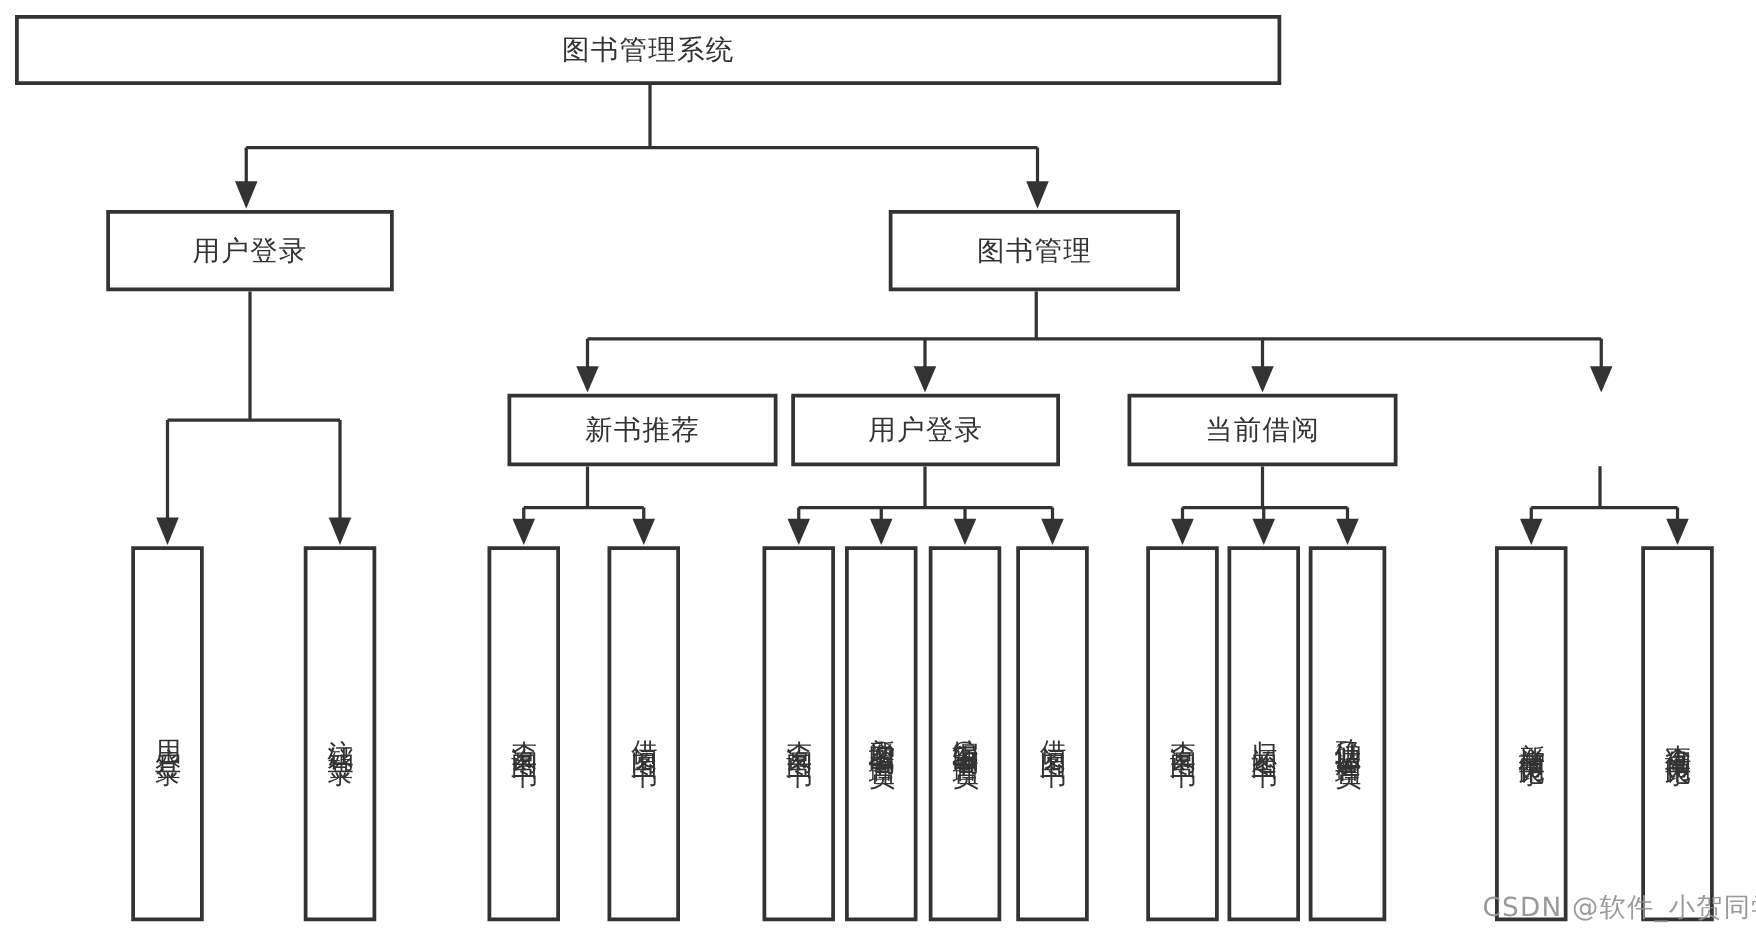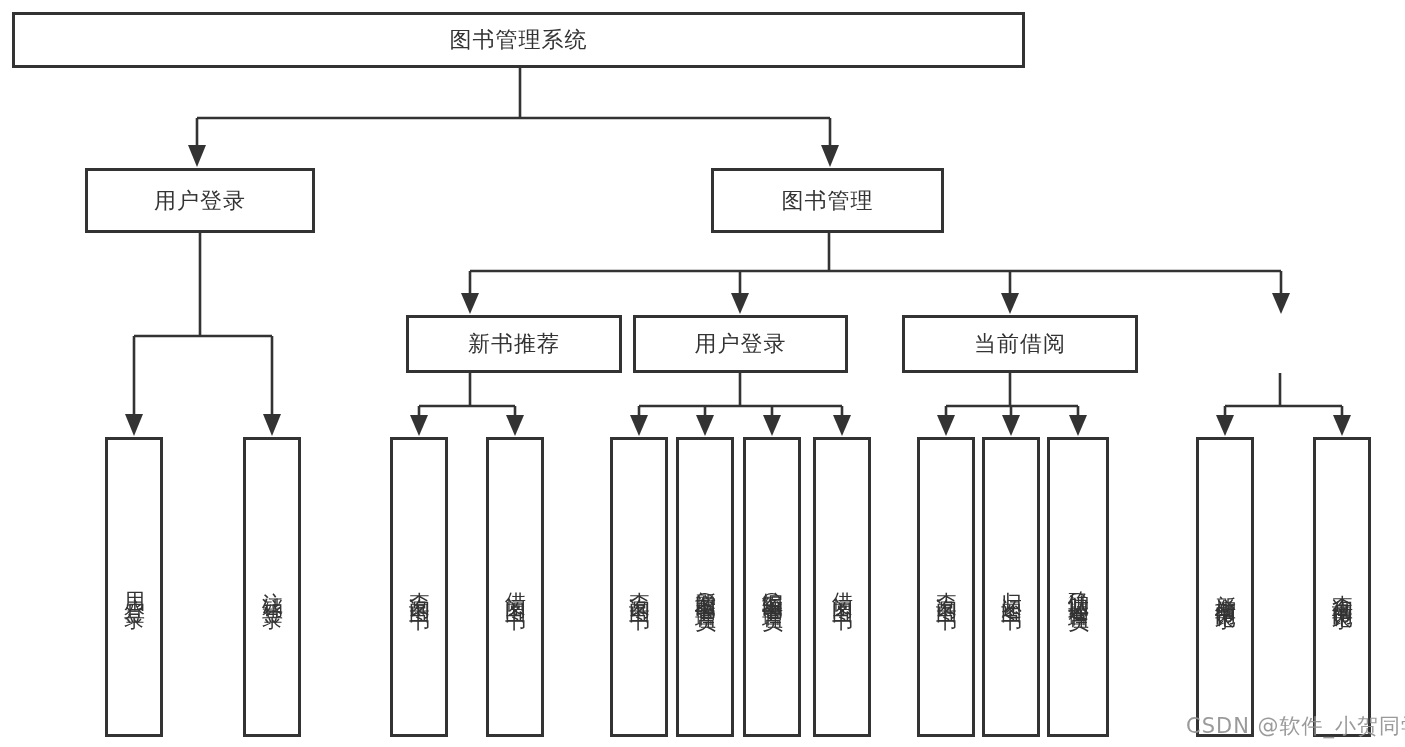--- a/index.html
+++ b/index.html
@@ -150,21 +150,21 @@
   <div class="node" style="left:711px; top:168px; width:233px; height:65px;">
     <span class="lbl">图书管理</span>
   </div>
 
   <div class="node" style="left:362px; top:315px; width:216px; height:58px;margin-left:44px;">
     <span class="lbl">新书推荐</span>
   </div>
   <div class="node" style="left:633px; top:315px; width:215px; height:58px;">
     <span class="lbl">用户登录</span>
   </div>
-  <div class="node" style="left:902px; top:315px; width:236px; height:58px;">
+  <div class="node" style="left:902px; top:315px; width:216px; height:58px;">
     <span class="lbl">当前借阅</span>
   </div>
 
   <div class="node leaf" style="left:105px; top:437px; width:58px; height:300px;">
     <span class="vlbl">用户登录</span>
   </div>
   <div class="node leaf" style="left:243px; top:437px; width:58px; height:300px;">
     <span class="vlbl">注销登录</span>
   </div>
 

